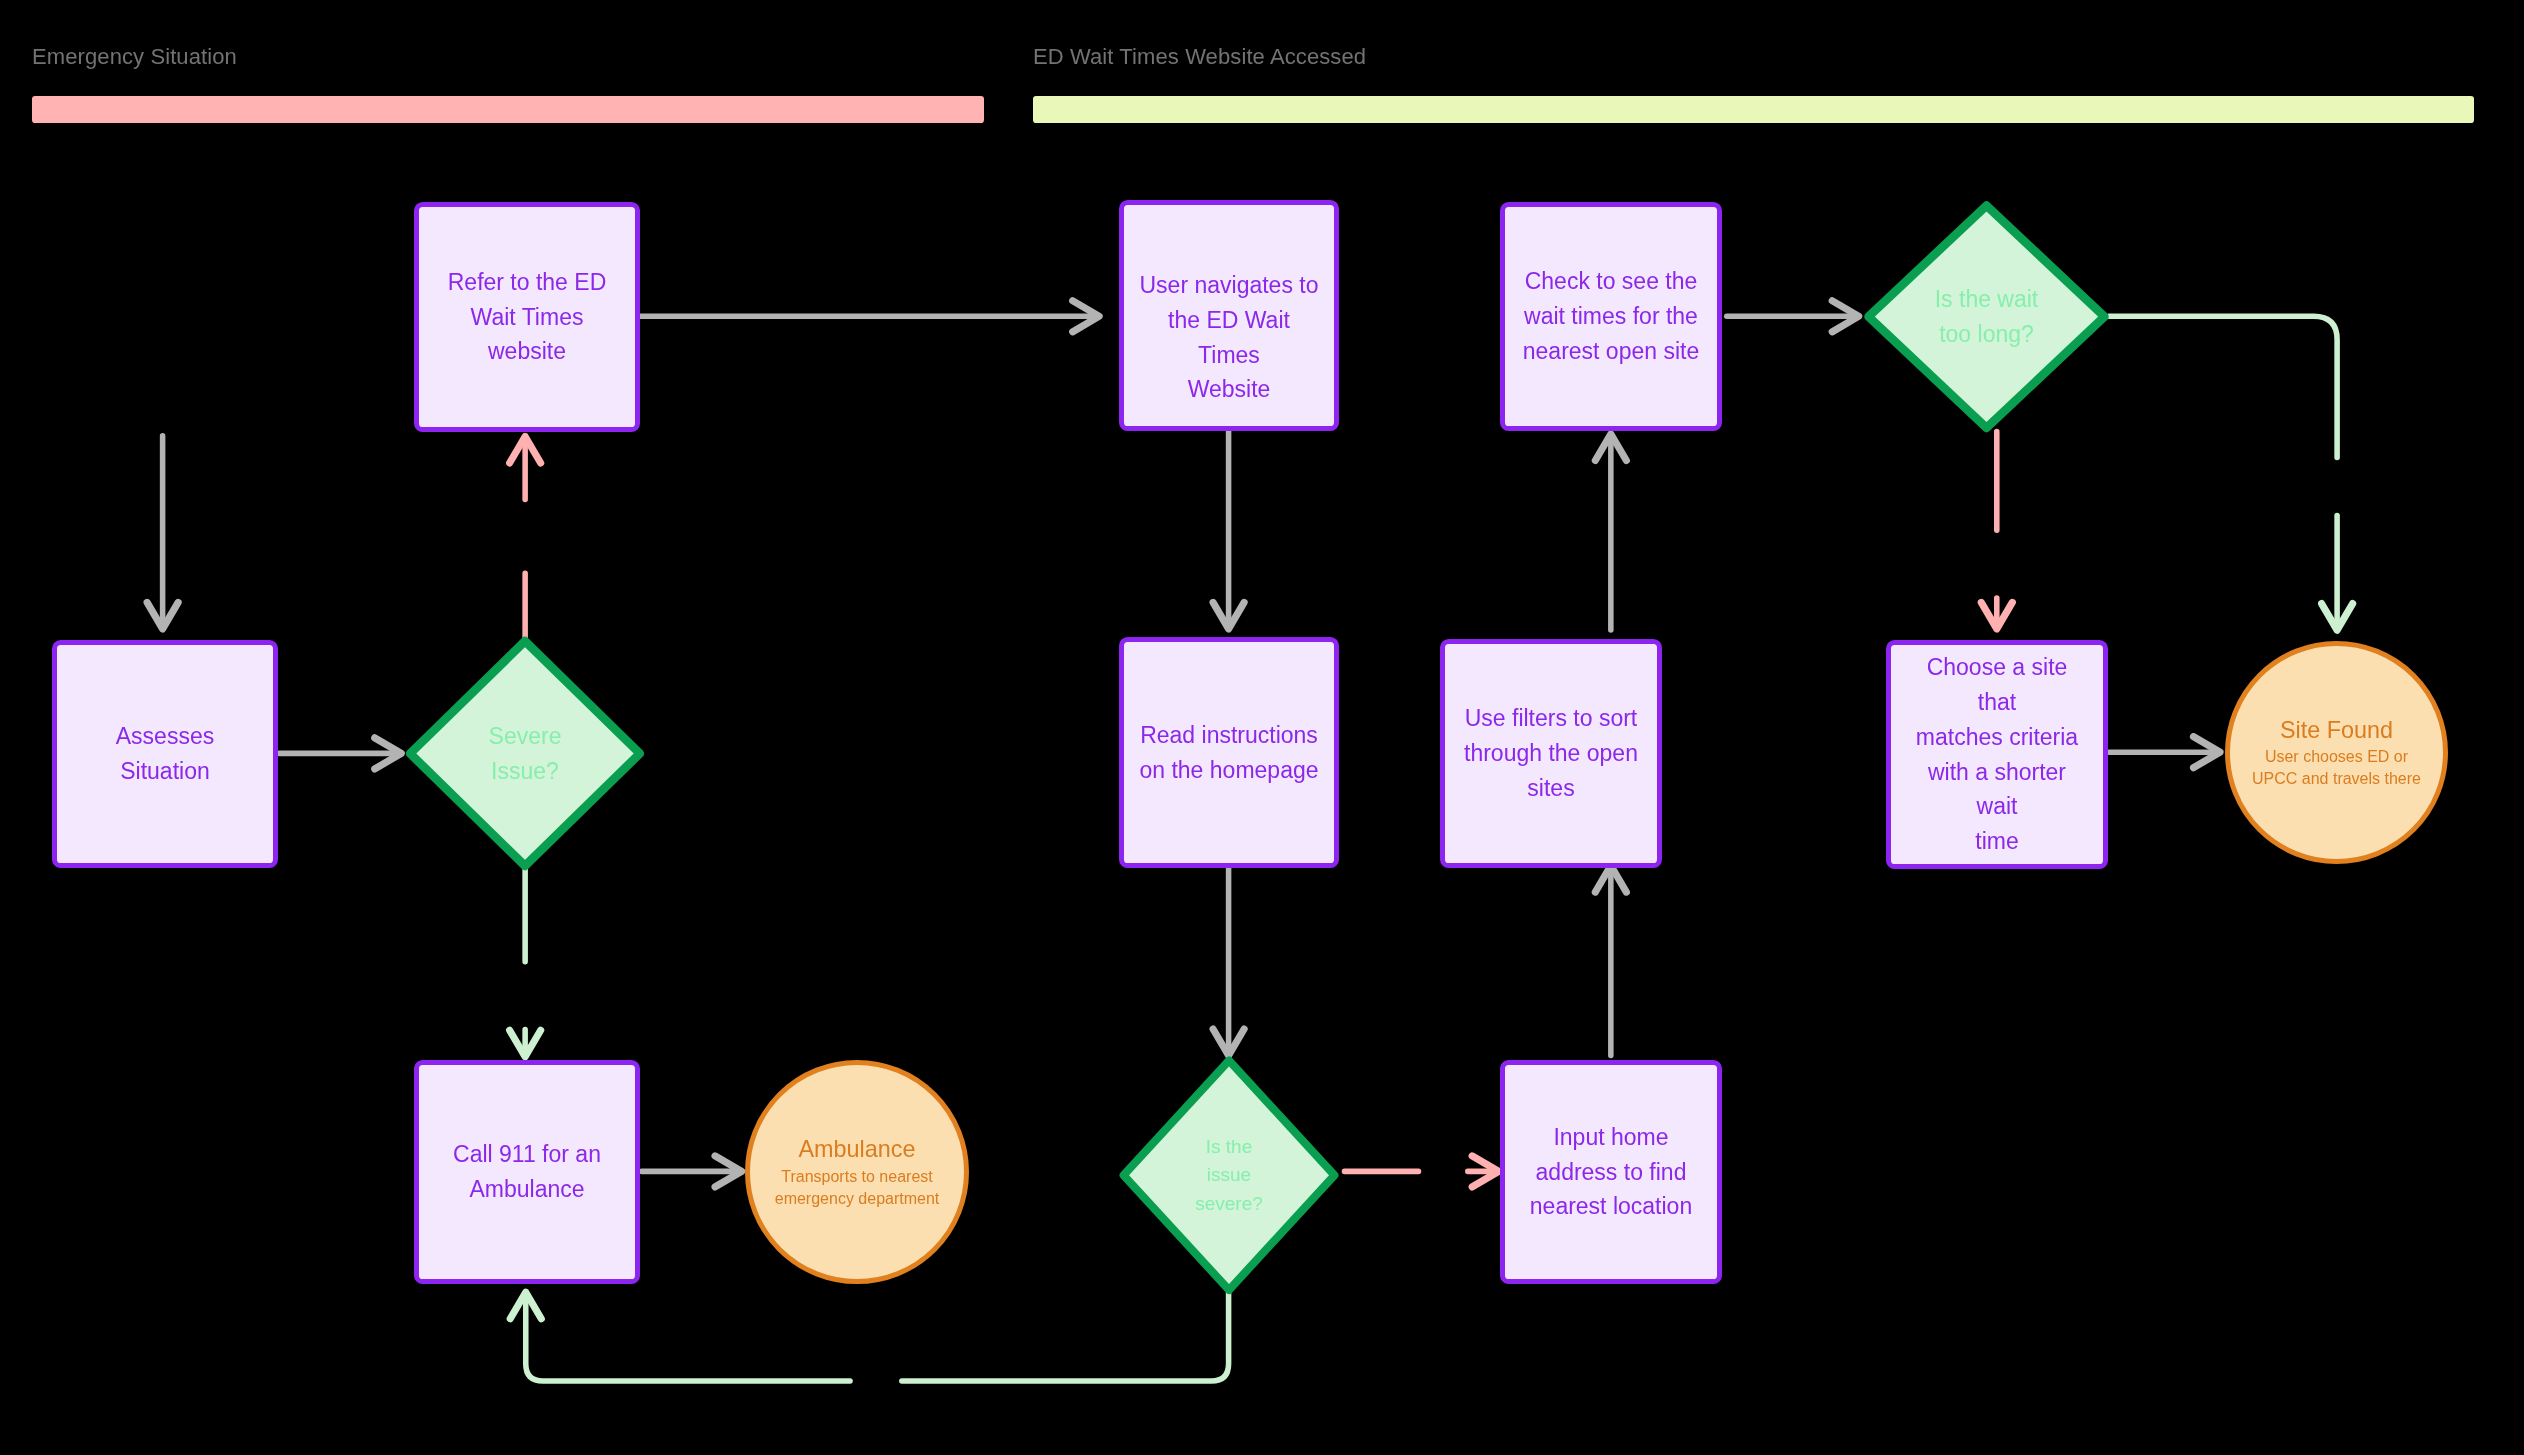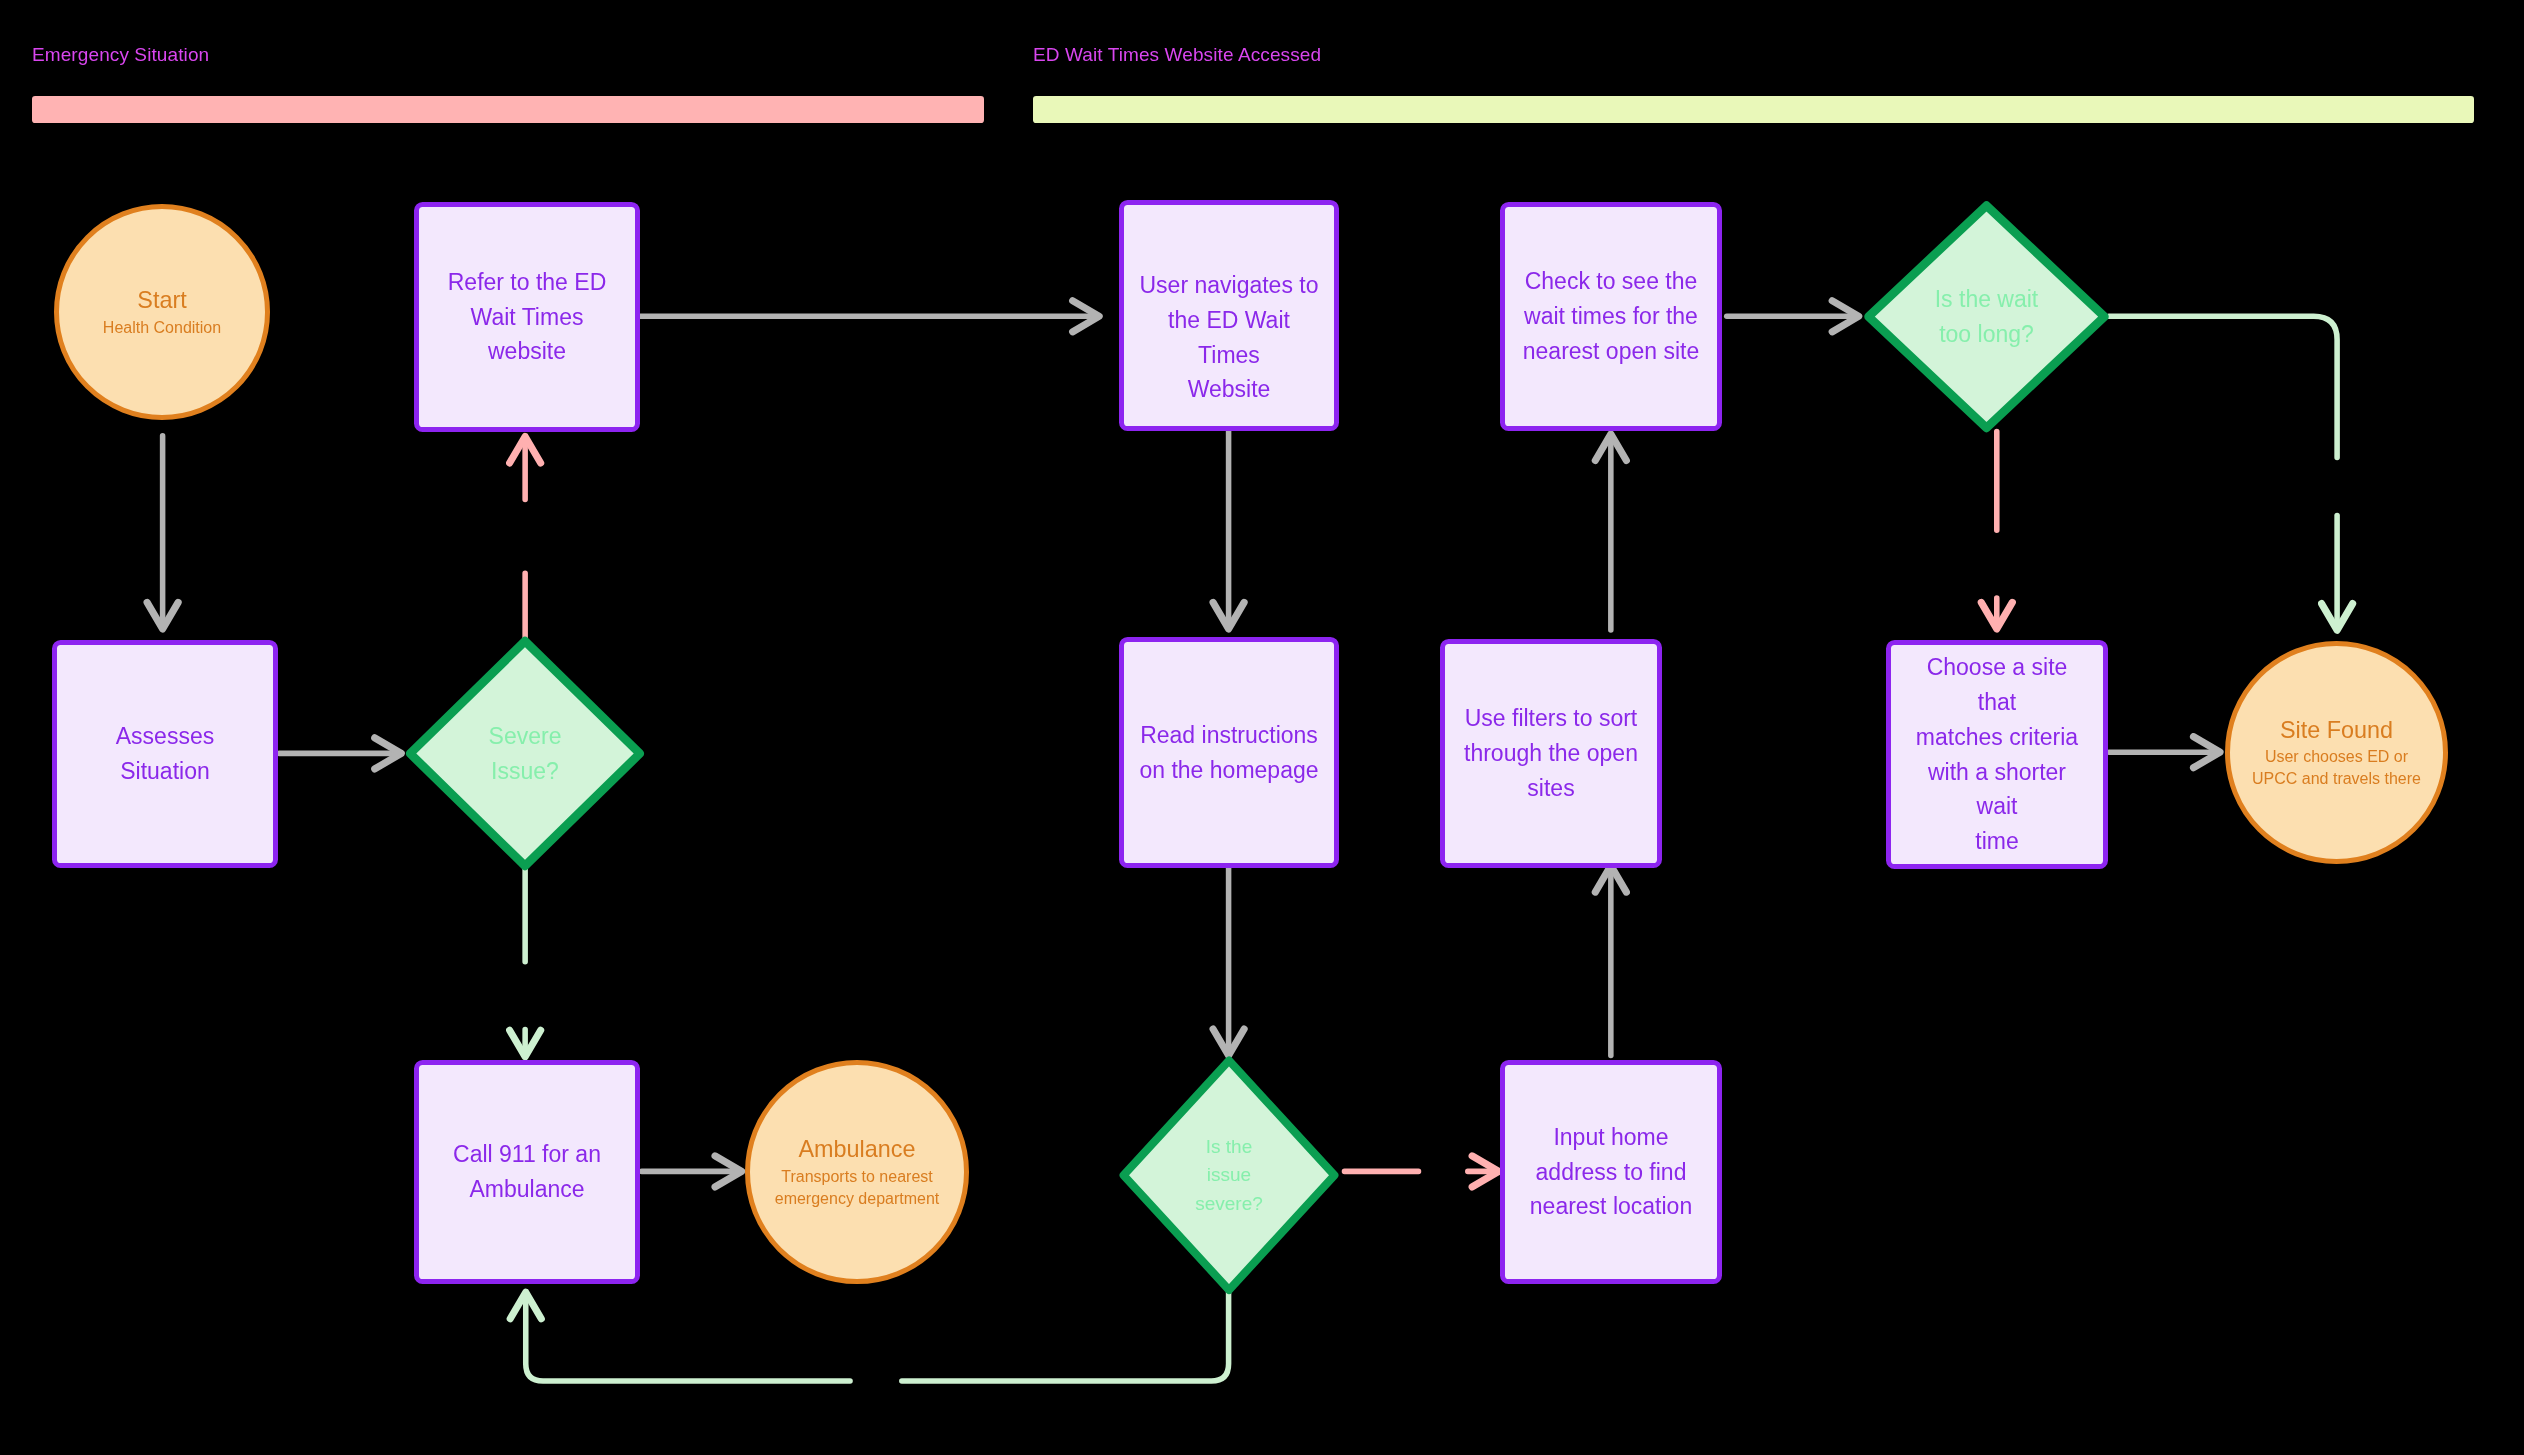--- a/index.html
+++ b/index.html
@@ -13,22 +13,22 @@
   #canvas {
     position: relative;
     width: 2525px;
     height: 1455px;
     background: #000000;
   }
 
   
   .lane-title {
     position: absolute;
-    color: #d946ef;
-    font-size: 19px;
+    color: #737373;
+    font-size: 22px;
     font-weight: 400;
     letter-spacing: 0.1px;
     white-space: nowrap;
   }
   .lane-bar {
     position: absolute;
     height: 27px;
     border-radius: 3.1px;
   }
 
@@ -149,24 +149,20 @@
 
       <path d="M3238,700 L3238,1018" stroke="#ffb0b0" stroke-dasharray="160 110" marker-end="url(#ah-pink)"></path>
 
       <path d="M3420,513 L3752,513 Q3790,513 3790,551 L3790,742" stroke="#cdf0d0"></path>
       <path d="M3790,836 L3790,1020" stroke="#cdf0d0" marker-end="url(#ah-green)"></path>
 
       <path d="M3420,1220 L3598,1220" stroke="#b3b3b3" marker-end="url(#ah-gray)"></path>
     </g>
   </svg>
 
-  <div class="node circle" style="left:54px; top:204px; width:216px; height:216px;">
-    <div class="c-title">Start</div>
-    <div class="c-sub">Health Condition</div>
-  </div>
 
   <div class="node box" style="left:52px; top:640px; width:226px; height:228px;">
     <div>Assesses Situation</div>
   </div>
 
   <div class="diamond-wrap" style="left:404px; top:635px; width:242px; height:237px;">
     <svg class="diamond-shape" viewBox="0 0 392 384">
       <polygon points="196,10 382,192 196,374 10,192" fill="#d3f4d9" stroke="#0a9e51" stroke-width="14" stroke-linejoin="round"></polygon>
     </svg>
     <div class="diamond-label" style="white-space:pre-line;">Severe

